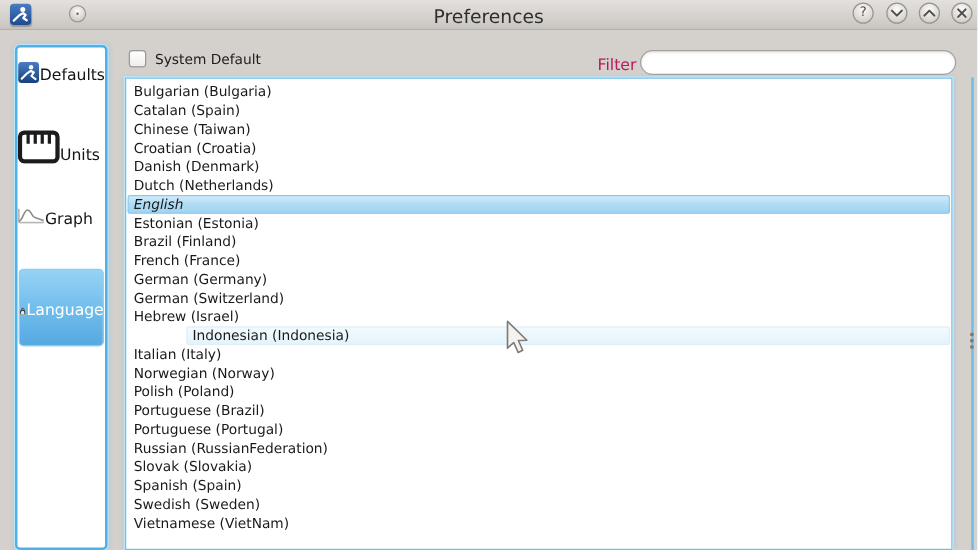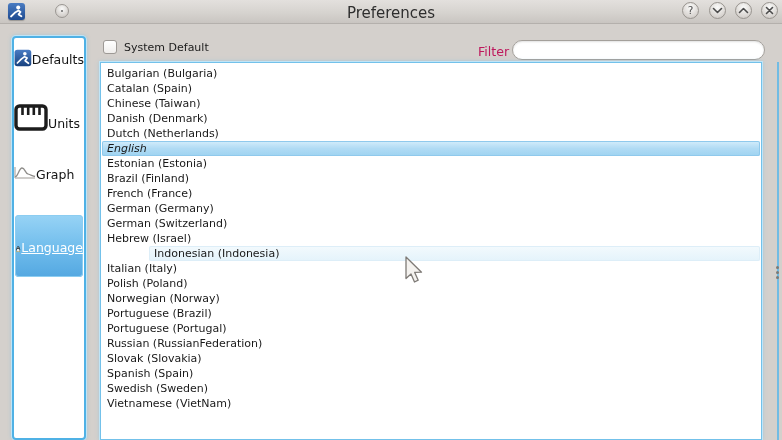--- a/index.html
+++ b/index.html
@@ -49,21 +49,21 @@
   .side-item{
     position:absolute;left:0;width:100%;
     display:flex;flex-direction:row;align-items:center;
   }
   .side-label{font-size:12.5px;color:#141414;white-space:nowrap;}
   .side-item.selected{
     left:1px;width:calc(100% - 2px);border-radius:4px;
     background:linear-gradient(to bottom,#97d3f5 0%,#6fbcec 55%,#54a8e1 100%);
     box-shadow:inset 0 0 0 1px #8ccdf1;
   }
-  .side-item.selected .side-label{color:#ffffff;text-decoration:underline;text-align:center;}
+  .side-item.selected .side-label{color:#ffffff;text-align:center;}
   .icn{display:block;}
   
   .checkbox{
     position:absolute;left:103px;top:40px;width:14px;height:14px;border-radius:3px;
     background:linear-gradient(to bottom,#ffffff,#f0eeec);
     border:1px solid #9d9995;box-sizing:border-box;
   }
   .cb-label{position:absolute;left:124px;top:41px;font-size:11px;color:#1b1b1b;}
   .filter-label{position:absolute;left:478px;top:44px;font-size:12.6px;color:#be185d;}
   .filter-input{
@@ -192,33 +192,34 @@
 
   <div class="checkbox"></div>
   <div class="cb-label">System Default</div>
   <div class="filter-label">Filter</div>
   <input class="filter-input" type="text" value="" style="">
 
   <div class="list">
       <div class="row">Bulgarian (Bulgaria)</div>
       <div class="row">Catalan (Spain)</div>
       <div class="row">Chinese (Taiwan)</div>
+      <div class="row">Croatian (Croatia)</div>
       <div class="row">Danish (Denmark)</div>
       <div class="row">Dutch (Netherlands)</div>
       <div class="row selected">English</div>
       <div class="row">Estonian (Estonia)</div>
       <div class="row">Brazil (Finland)</div>
       <div class="row">French (France)</div>
       <div class="row">German (Germany)</div>
       <div class="row">German (Switzerland)</div>
       <div class="row">Hebrew (Israel)</div>
       <div class="row hovered">Indonesian (Indonesia)</div>
       <div class="row">Italian (Italy)</div>
+      <div class="row">Norwegian (Norway)</div>
       <div class="row">Polish (Poland)</div>
-      <div class="row">Norwegian (Norway)</div>
       <div class="row">Portuguese (Brazil)</div>
       <div class="row">Portuguese (Portugal)</div>
       <div class="row">Russian (RussianFederation)</div>
       <div class="row">Slovak (Slovakia)</div>
       <div class="row">Spanish (Spain)</div>
       <div class="row">Swedish (Sweden)</div>
       <div class="row">Vietnamese (VietNam)</div>
     </div>
 
   <div class="splitter-line"></div>

